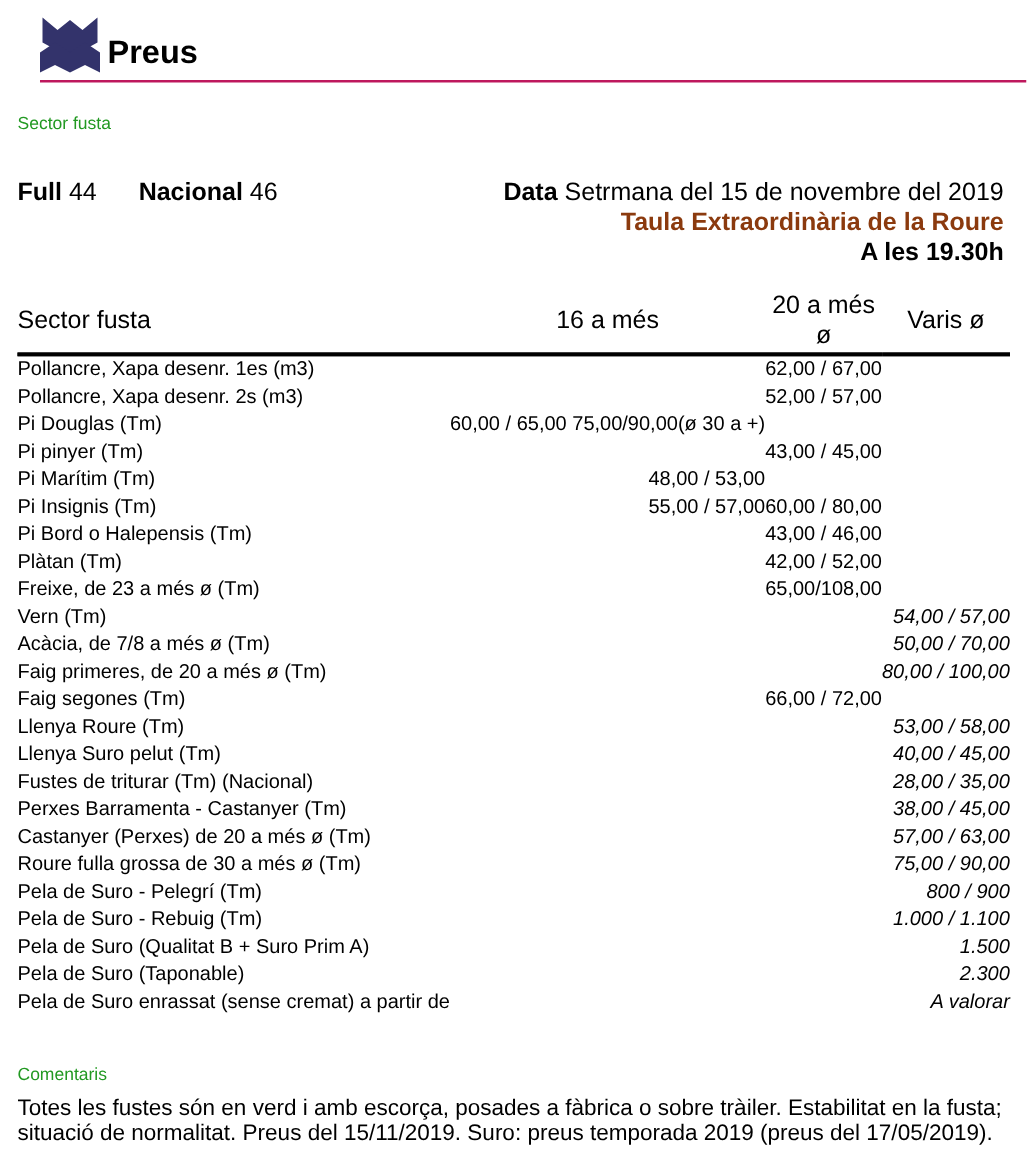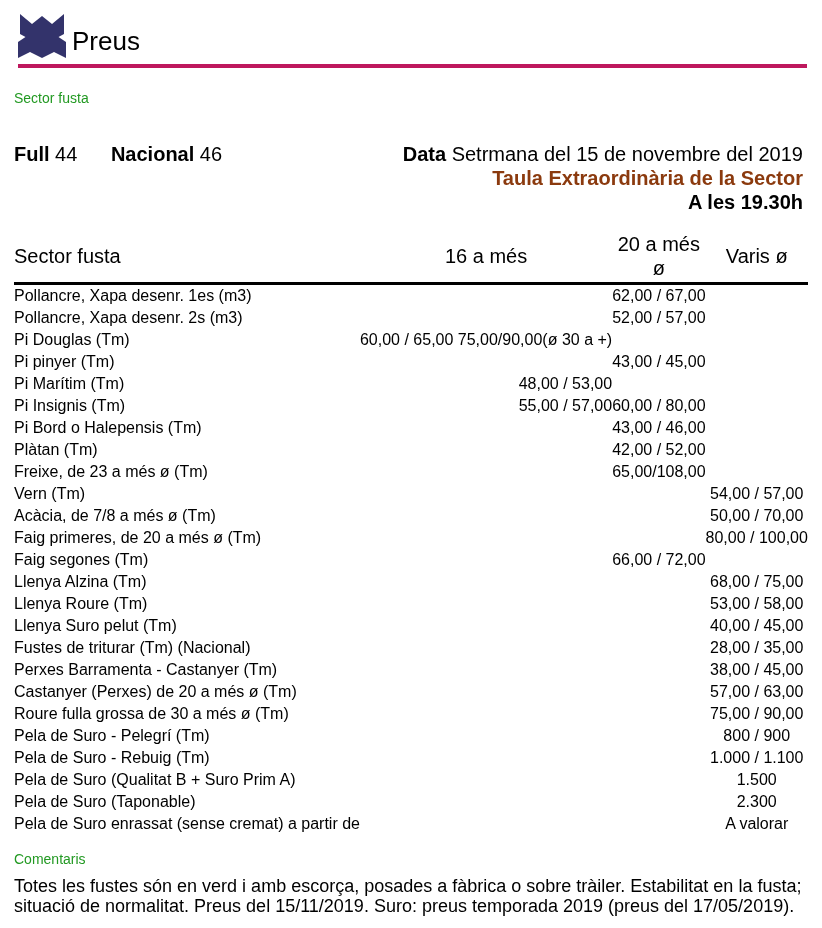--- a/index.html
+++ b/index.html
@@ -1,35 +1,35 @@
 <!DOCTYPE html>
 <html><head>
 <meta charset="utf-8">
 <style>
   html, body { margin: 0; padding: 0; background: #ffffff; }
   body { width: 822px; height: 928px; font-family: "Liberation Sans", sans-serif; color: #000; position: relative; overflow: hidden; }
-  .header { position: absolute; left: 18px; top: 12px; width: 789px; height: 52px; border-bottom: 4px solid #be185d; }
+  .header { position: absolute; left: 32px; top: 12px; width: 789px; height: 52px; border-bottom: 2px solid #be185d; font-weight: bold; }
   .logo { position: absolute; left: 0; top: 0; width: 48px; height: 48px; }
   .title { position: absolute; left: 54px; top: 14px; font-size: 26px; line-height: 30px; }
   .section-label { position: absolute; left: 14px; font-size: 14px; color: #229922; }
   .meta { position: absolute; left: 14px; top: 142px; width: 789px; font-size: 20px; line-height: 24px; }
   .meta b { font-weight: bold; }
   .meta .left { position: absolute; left: 0; top: 0; }
   .meta .left span.grp { margin-right: 28px; }
   .meta .right { position: absolute; right: 0; top: 0; text-align: right; }
   .special { color: #8b3a0e; font-weight: bold; }
   .hour { font-weight: bold; }
   table { position: absolute; left: 14px; top: 232px; width: 789px; border-collapse: collapse; font-size: 16px; }
   th { font-weight: normal; font-size: 20px; text-align: center; padding: 0 0 2px 0; border-bottom: 3px solid #000; line-height: 24px; }
   th.name { text-align: left; }
   td { padding: 0; line-height: 22px; height: 22px; white-space: nowrap; }
   td.c1 { text-align: left; width: 396px; }
   td.c2 { text-align: right; width: 135px; }
   td.c3 { text-align: center; width: 140px; }
-  td.c4 { text-align: center; }
+  td.c4 { text-align: right; font-style: italic; }
   .comment { position: absolute; left: 14px; top: 876px; width: 789px; font-size: 18px; line-height: 20px; }
 </style>
 </head>
 <body>
 
 <div class="header">
   <svg class="logo" viewBox="0 0 48 48">
     <polygon points="2,2 14,12 24,4 34,12 46,2 46,22 24,34 2,22" fill="#33336b"></polygon>
     <polygon points="0,30 12,22 24,30 36,22 48,30 48,46 36,40 24,46 12,40 0,46" fill="#33336b"></polygon>
   </svg>
@@ -38,21 +38,21 @@
 
 <div class="section-label" style="top:90px;">Sector fusta</div>
 
 <div class="meta">
   <div class="left">
     <span class="grp"><b>Full</b> <span>44</span></span>
     <span class="grp"><b>Nacional</b> <span>46</span></span>
   </div>
   <div class="right">
     <div><b>Data</b> <span>Setrmana del 15 de novembre del 2019</span></div>
-    <div class="special">Taula Extraordinària de la Sector</div>
+    <div class="special">Taula Extraordinària de la Roure</div>
     <div class="hour">A les 19.30h</div>
   </div>
 </div>
 
 <table>
   <thead>
     <tr>
       <th class="name">Sector fusta</th>
       <th>16 a més</th>
       <th>20 a més ø</th>
@@ -132,26 +132,20 @@
         <td class="c3"></td>
         <td class="c4">80,00 / 100,00</td>
       </tr>
       <tr>
         <td class="c1">Faig segones (Tm)</td>
         <td class="c2"></td>
         <td class="c3">66,00 / 72,00</td>
         <td class="c4"></td>
       </tr>
       <tr>
-        <td class="c1">Llenya Alzina (Tm)</td>
-        <td class="c2"></td>
-        <td class="c3"></td>
-        <td class="c4">68,00 / 75,00</td>
-      </tr>
-      <tr>
         <td class="c1">Llenya Roure (Tm)</td>
         <td class="c2"></td>
         <td class="c3"></td>
         <td class="c4">53,00 / 58,00</td>
       </tr>
       <tr>
         <td class="c1">Llenya Suro pelut (Tm)</td>
         <td class="c2"></td>
         <td class="c3"></td>
         <td class="c4">40,00 / 45,00</td>

